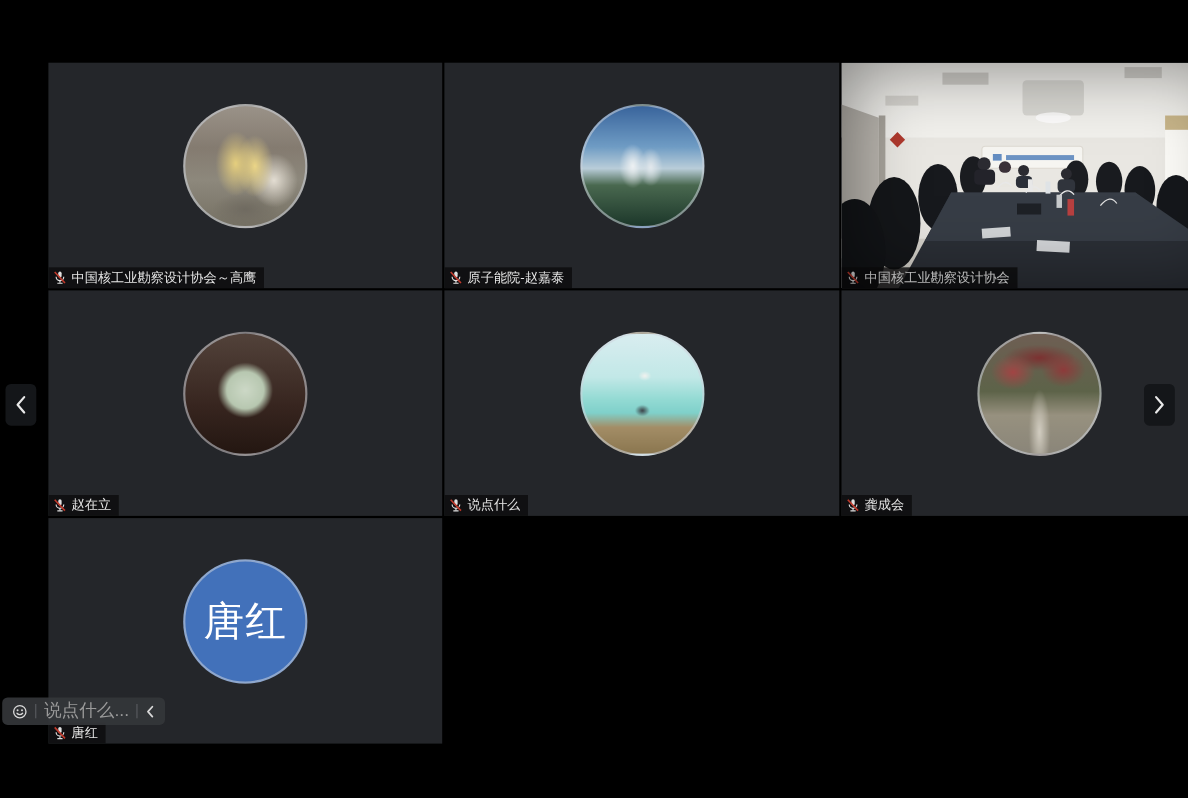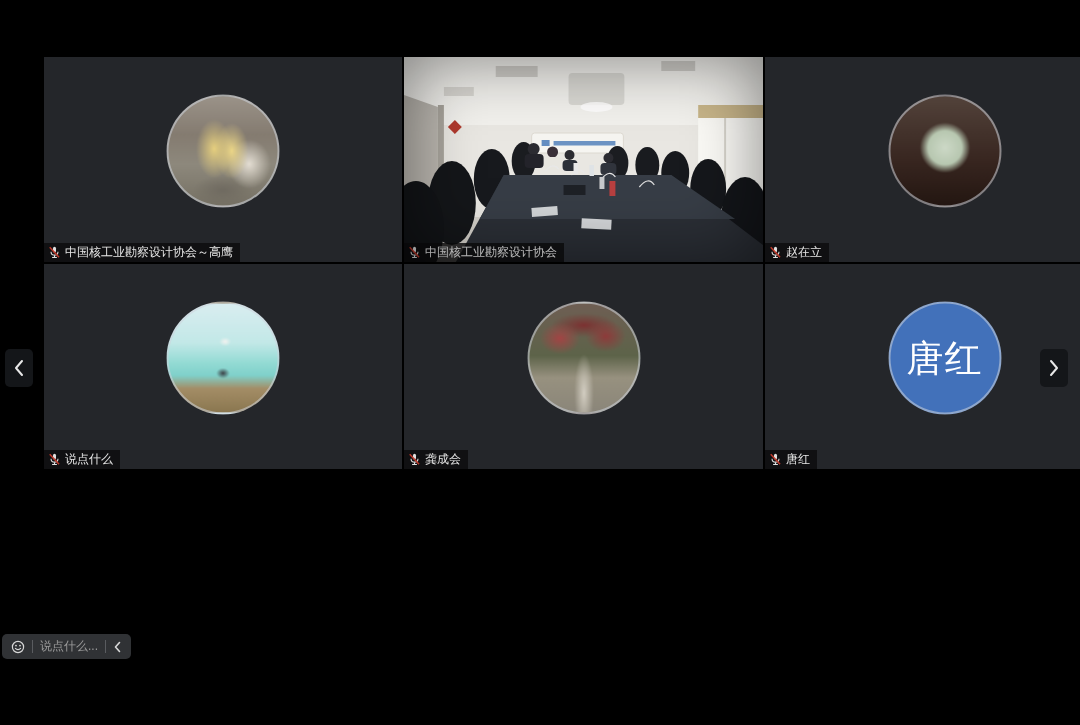--- a/index.html
+++ b/index.html
@@ -49,21 +49,21 @@
     background:rgba(12,12,14,.82);padding:2px 7px 3px 4px;font-size:12px;color:#e6e6e6;line-height:14px;white-space:nowrap;}
   .mic{width:13px;height:13px;flex:0 0 auto;}
   
   .nav-btn{position:absolute;width:28px;height:38px;background:#141619;border-radius:5px;
     display:flex;align-items:center;justify-content:center;cursor:pointer;}
   .nav-left{left:5px;top:349px;}
   .nav-right{right:12px;top:349px;}
   
   .chat-bar{position:absolute;left:2px;top:634px;height:25px;background:rgba(52,54,58,.92);
     border-radius:5px;display:flex;align-items:center;padding:0 9px;gap:7px;}
-  .chat-placeholder{color:#9a9a9a;font-size:12px;}
+  .chat-placeholder{color:#9a9a9a;font-size:16px;}
   .vdiv{width:1px;height:13px;background:#5a5c60;}
   .room-svg{position:absolute;inset:0;width:100%;height:100%;}
 </style>
 </head>
 <body>
 
 <div class="stage">
 
   <div class="grid">
 
@@ -74,20 +74,33 @@
             <rect x="4.6" y="0.8" width="2.8" height="5.2" rx="1.4" fill="#e0e0e0"></rect>
             <path d="M2.8 5.2a3.2 3.2 0 0 0 6.4 0" fill="none" stroke="#e0e0e0" stroke-width="1"></path>
             <line x1="6" y1="8.6" x2="6" y2="10.2" stroke="#e0e0e0" stroke-width="1"></line>
             <line x1="3.8" y1="10.6" x2="8.2" y2="10.6" stroke="#e0e0e0" stroke-width="1"></line>
             <line x1="1.6" y1="1.2" x2="10.2" y2="10.4" stroke="#c0392b" stroke-width="1.4"></line>
           </svg>
         <span>中国核工业勘察设计协会～高鹰</span>
       </div>
     </div>
 
+    <div class="tile">
+      <div class="avatar av2"></div>
+      <div class="name-tag">
+        <svg class="mic" viewBox="0 0 12 12">
+            <rect x="4.6" y="0.8" width="2.8" height="5.2" rx="1.4" fill="#e0e0e0"></rect>
+            <path d="M2.8 5.2a3.2 3.2 0 0 0 6.4 0" fill="none" stroke="#e0e0e0" stroke-width="1"></path>
+            <line x1="6" y1="8.6" x2="6" y2="10.2" stroke="#e0e0e0" stroke-width="1"></line>
+            <line x1="3.8" y1="10.6" x2="8.2" y2="10.6" stroke="#e0e0e0" stroke-width="1"></line>
+            <line x1="1.6" y1="1.2" x2="10.2" y2="10.4" stroke="#c0392b" stroke-width="1.4"></line>
+          </svg>
+        <span>原子能院-赵嘉泰</span>
+      </div>
+    </div>
 
     <div class="tile video">
       <svg class="room-svg" viewBox="0 0 360 205" preserveAspectRatio="none">
         <rect width="360" height="205" fill="#e9e7e2"></rect>
         <rect x="0" y="0" width="360" height="68" fill="#f2f1ed"></rect>
         <rect x="0" y="160" width="360" height="45" fill="#d6d3cc"></rect>
         <rect x="92" y="9" width="42" height="11" fill="#cfcdc8"></rect>
         <rect x="258" y="4" width="34" height="10" fill="#cfcdc8"></rect>
         <rect x="40" y="30" width="30" height="9" fill="#d8d6d1"></rect>
         <rect x="165" y="16" width="56" height="32" rx="4" fill="#d9d8d3"></rect>

